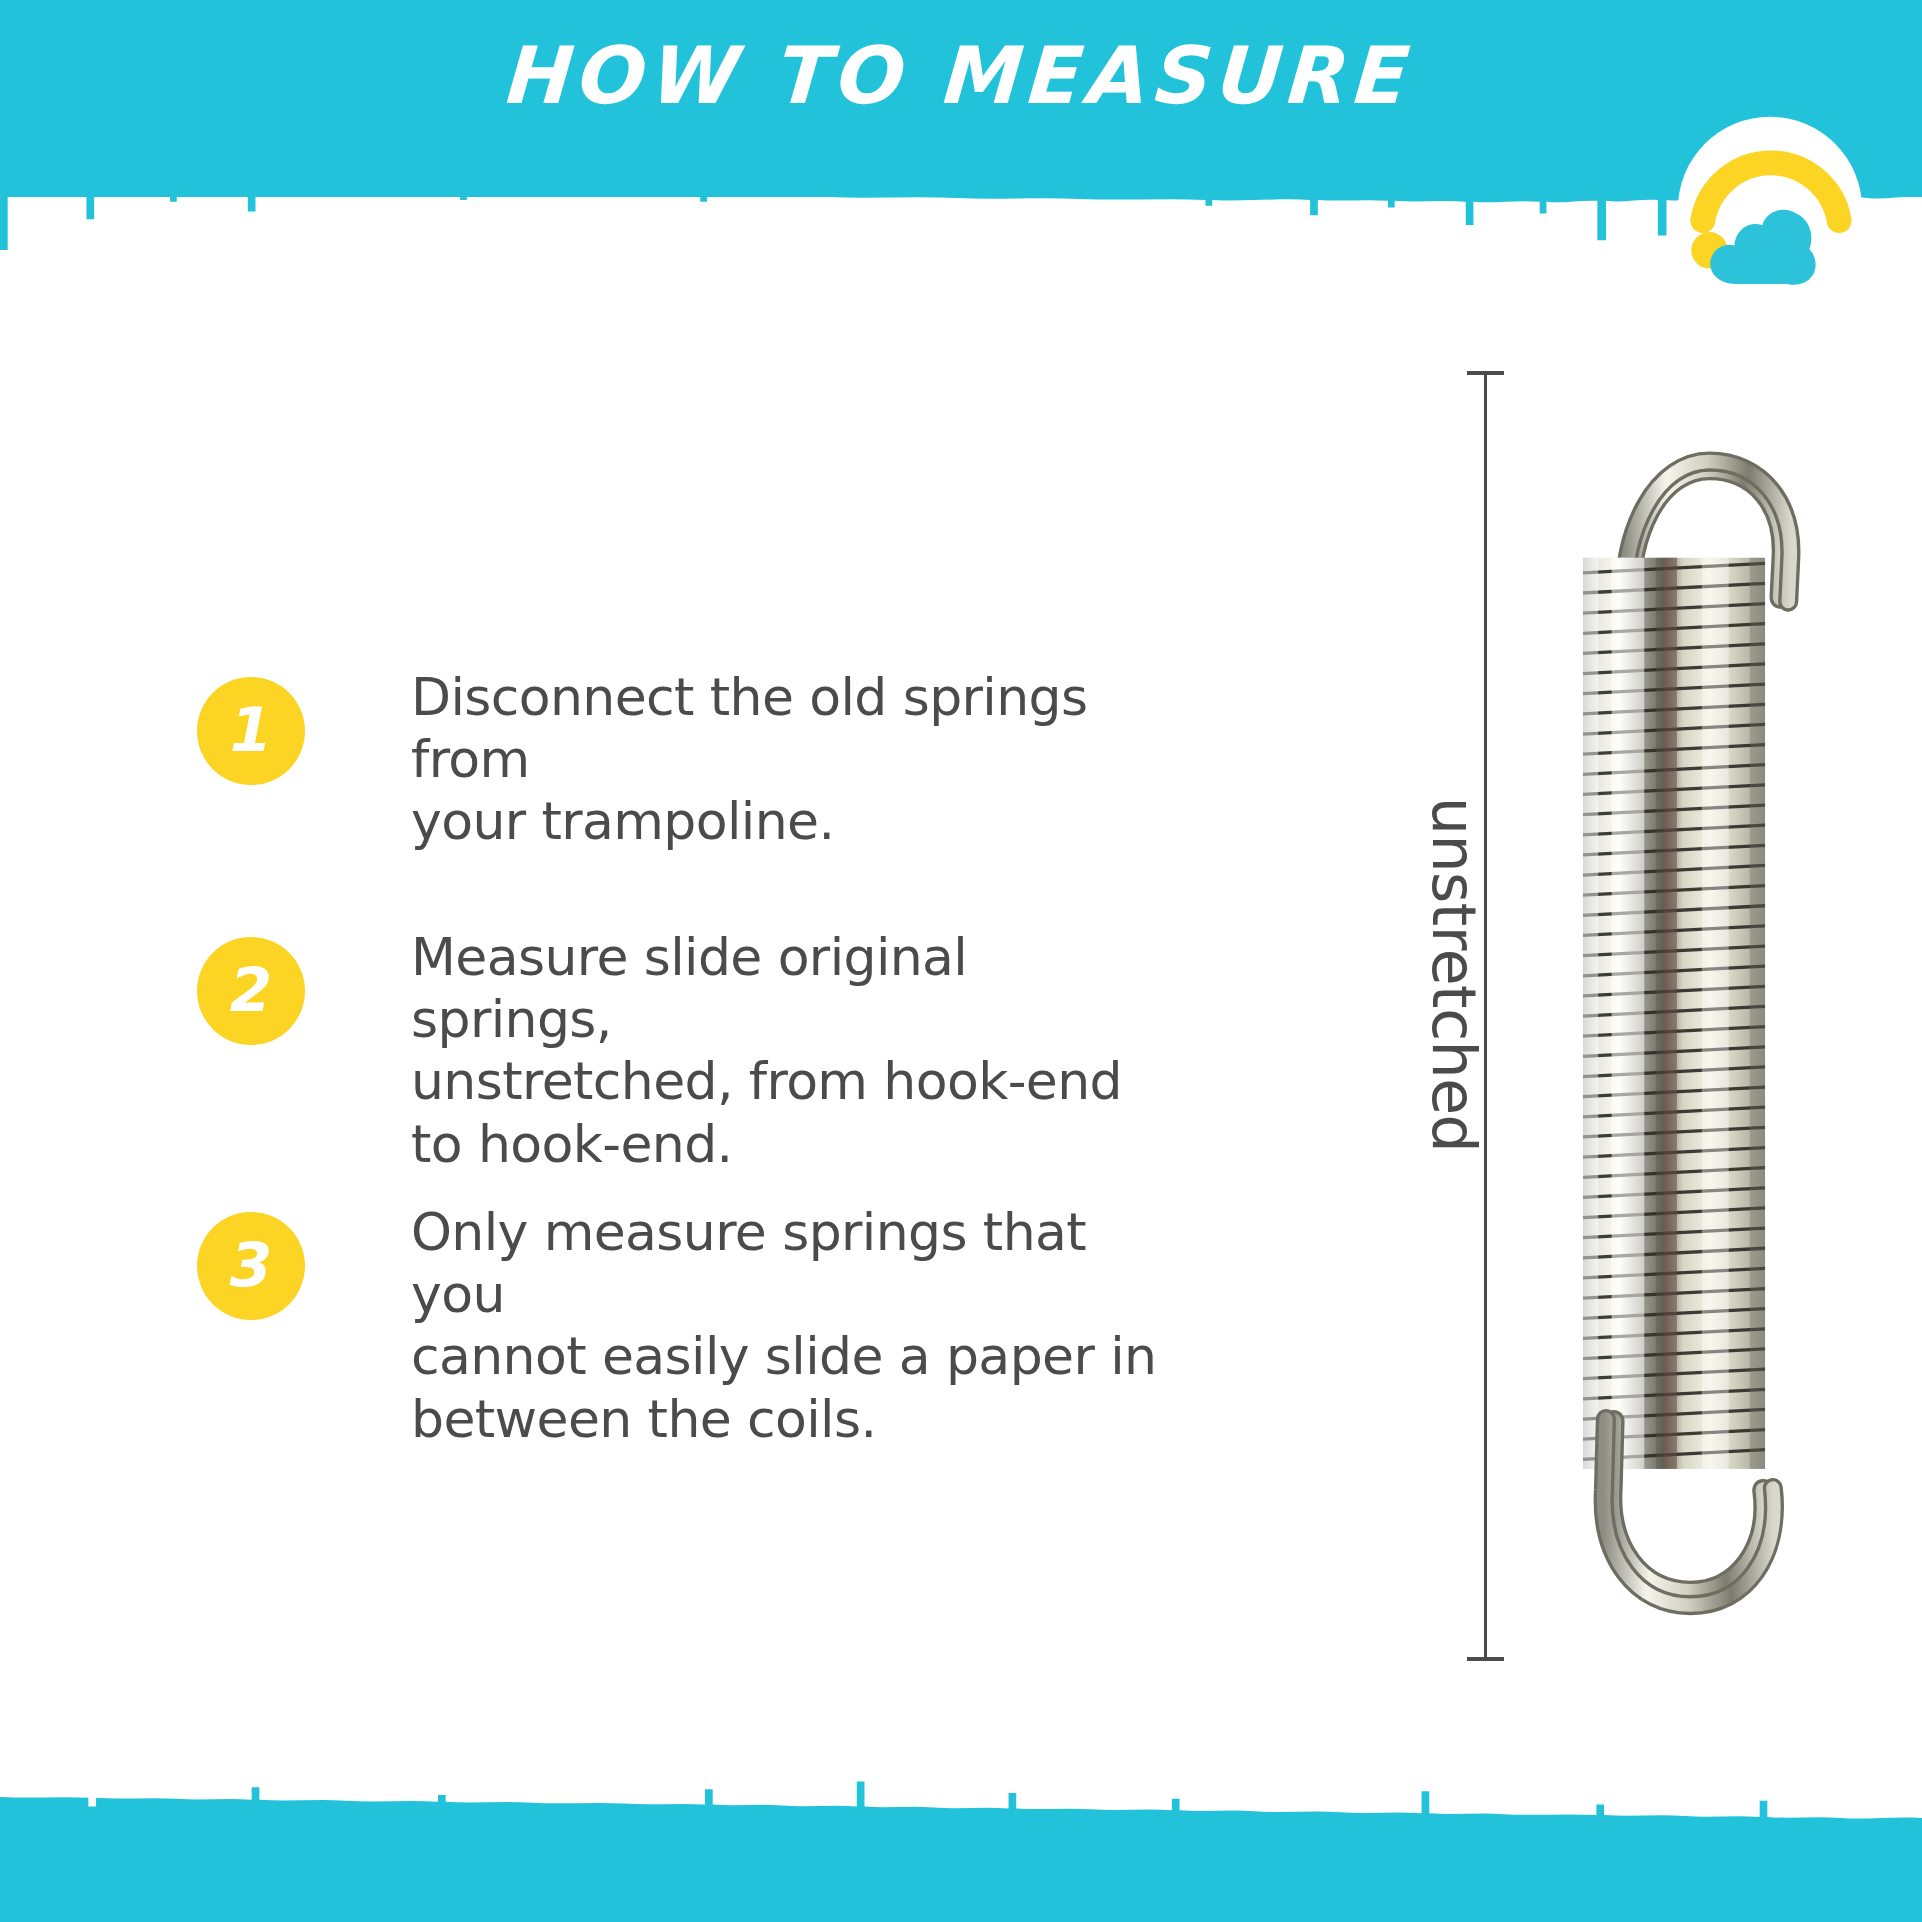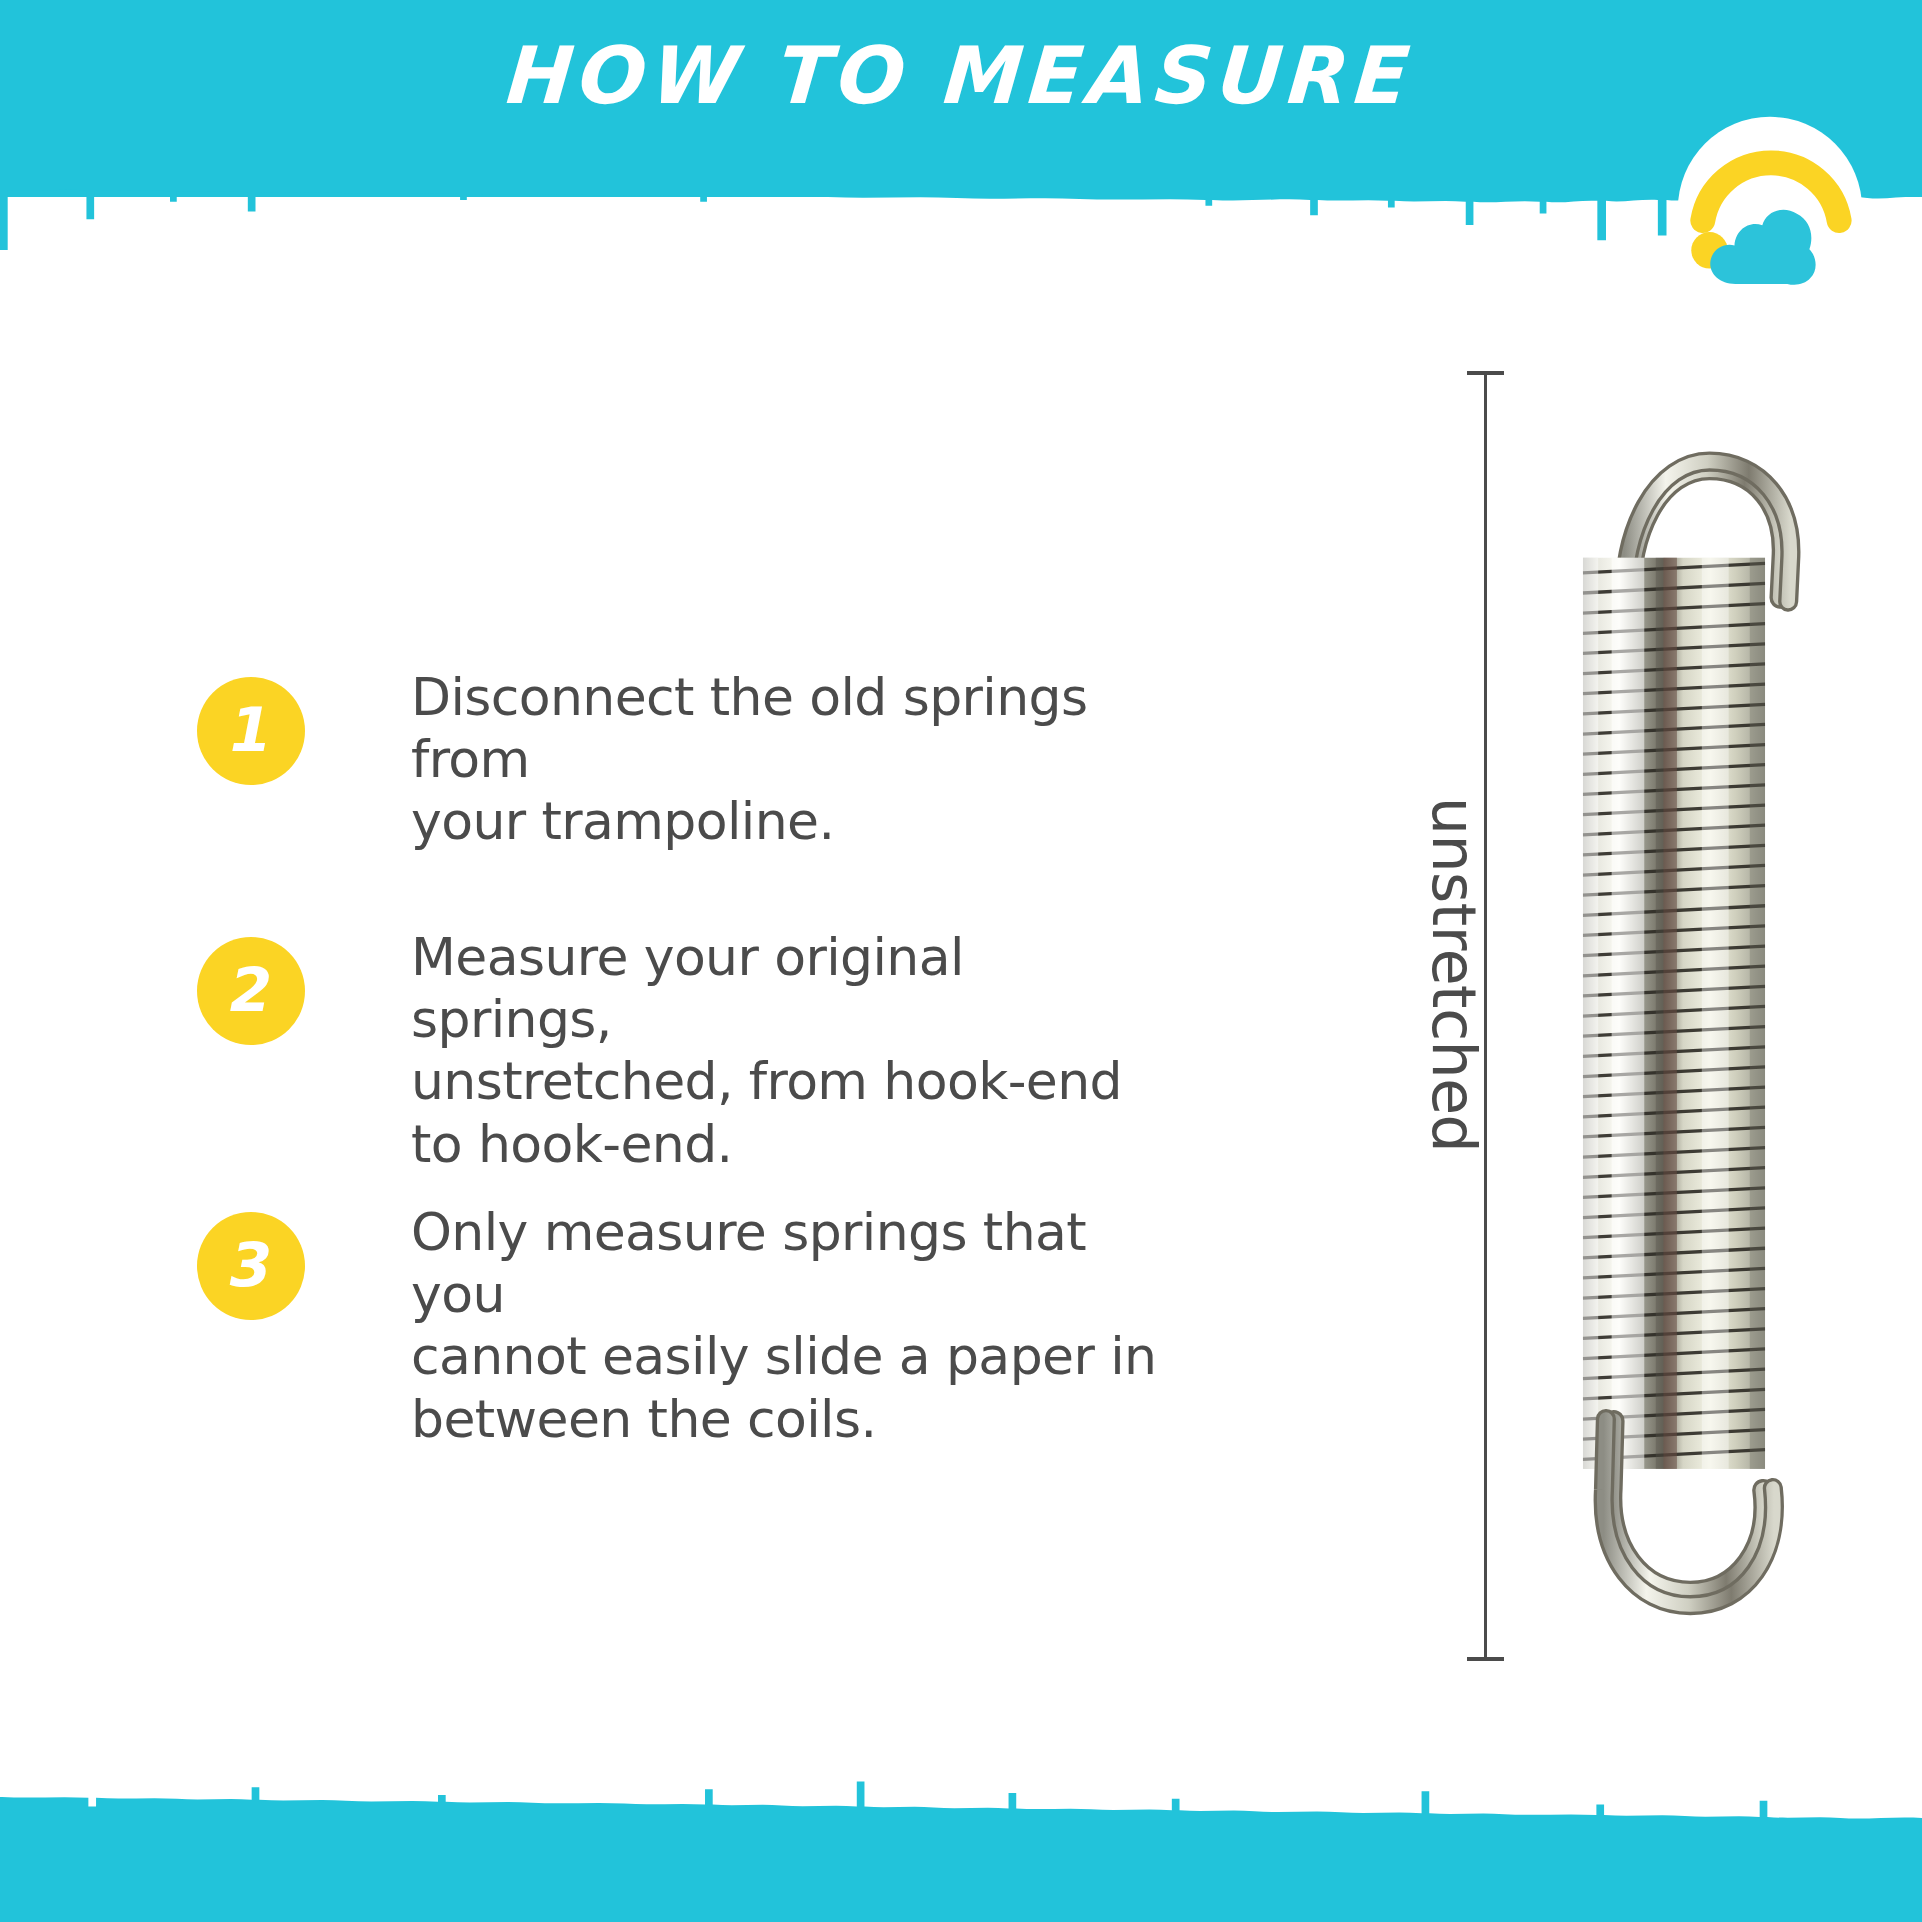--- a/index.html
+++ b/index.html
@@ -243,21 +243,21 @@
         <span>1</span>
       </div>
       <div class="step-text">Disconnect the old springs from
 your trampoline.</div>
     </div>
 
     <div class="step" style="top:937px;">
       <div class="step-badge">
         <span>2</span>
       </div>
-      <div class="step-text">Measure your original springs,
+      <div class="step-text">Measure slide original springs,
 unstretched, from hook-end
 to hook-end.</div>
     </div>
 
     <div class="step" style="top:1212px;">
       <div class="step-badge">
         <span>3</span>
       </div>
       <div class="step-text">Only measure springs that you
 cannot easily slide a paper in

